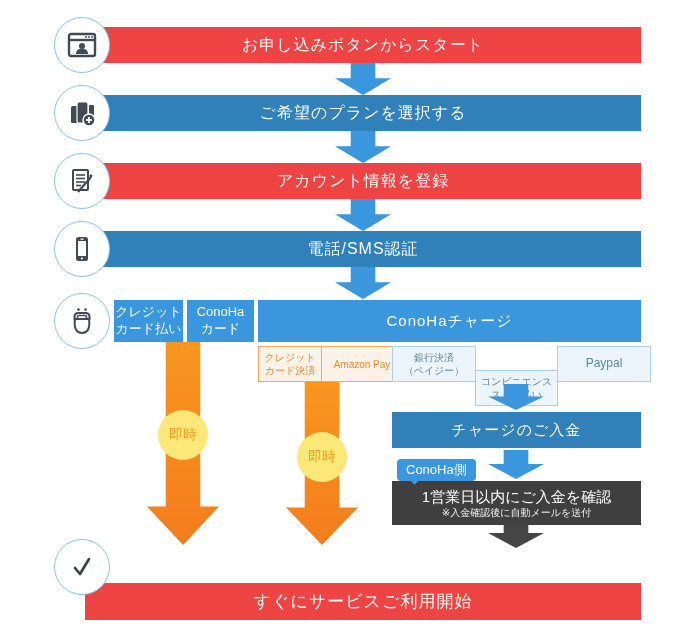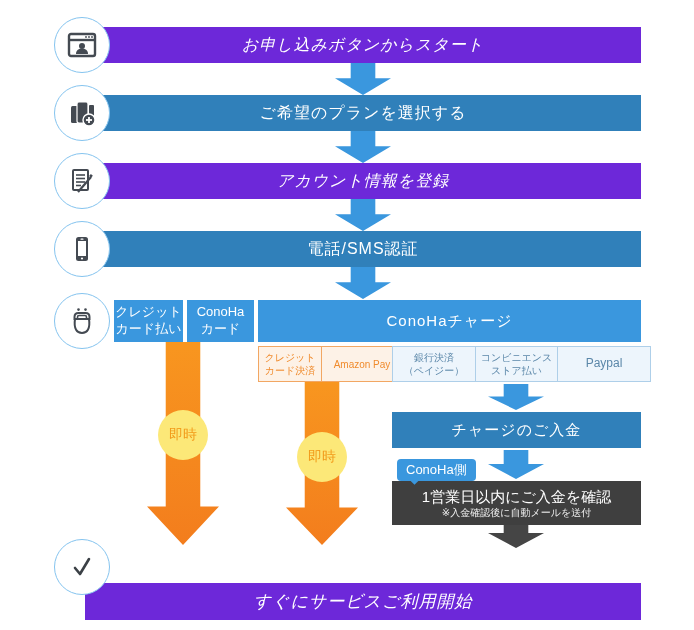--- a/index.html
+++ b/index.html
@@ -6,21 +6,21 @@
   .canvas{
     position:relative;width:694px;height:630px;background:#ffffff;overflow:hidden;
     font-family:"Liberation Sans","DejaVu Sans",sans-serif;
   }
   
   .bar{
     position:absolute;left:85px;width:556px;height:36px;
     display:flex;align-items:center;justify-content:center;
     color:#ffffff;font-size:16px;letter-spacing:1px;
   }
-  .bar.bright{background:#6d28d9;font-style:italic;}
+  .bar.bright{background:#ef4444;}
   .bar.darker{background:#3080ba;}
   
   .icon-circle{
     position:absolute;left:54px;width:56px;height:56px;border-radius:50%;
     background:#ffffff;border:1px solid #85c4ef;box-sizing:border-box;
     display:flex;align-items:center;justify-content:center;z-index:3;
   }
   .icon-circle svg{display:block;}
   
   .arr{
@@ -165,21 +165,21 @@
     <span class="nowrap">クレジット</span>
     <span class="nowrap">カード決済</span>
   </div>
   <div class="subbox orange" style="left:321px;width:82px;">
     <span class="nowrap">Amazon Pay</span>
   </div>
   <div class="subbox bluet" style="left:392px;width:84px;">
     <span class="nowrap">銀行決済</span>
     <span class="nowrap">（ペイジー）</span>
   </div>
-  <div class="subbox bluet" style="left:475px;width:83px;">
+  <div class="subbox bluet" style="left:475px;width:83px;margin-top:24px;">
     <span class="nowrap">コンビニエンス</span>
     <span class="nowrap">ストア払い</span>
   </div>
   <div class="subbox bluet" style="left:557px;width:94px;font-size:12px;">
     <span class="nowrap">Paypal</span>
   </div>
 
   <div class="o-arr tall" style="left:147px;top:342px;width:72px;height:203px;"></div>
   <div class="o-arr short" style="left:286px;top:382px;width:72px;height:163px;"></div>
   <div class="instant" style="left:158px;top:410px;">

